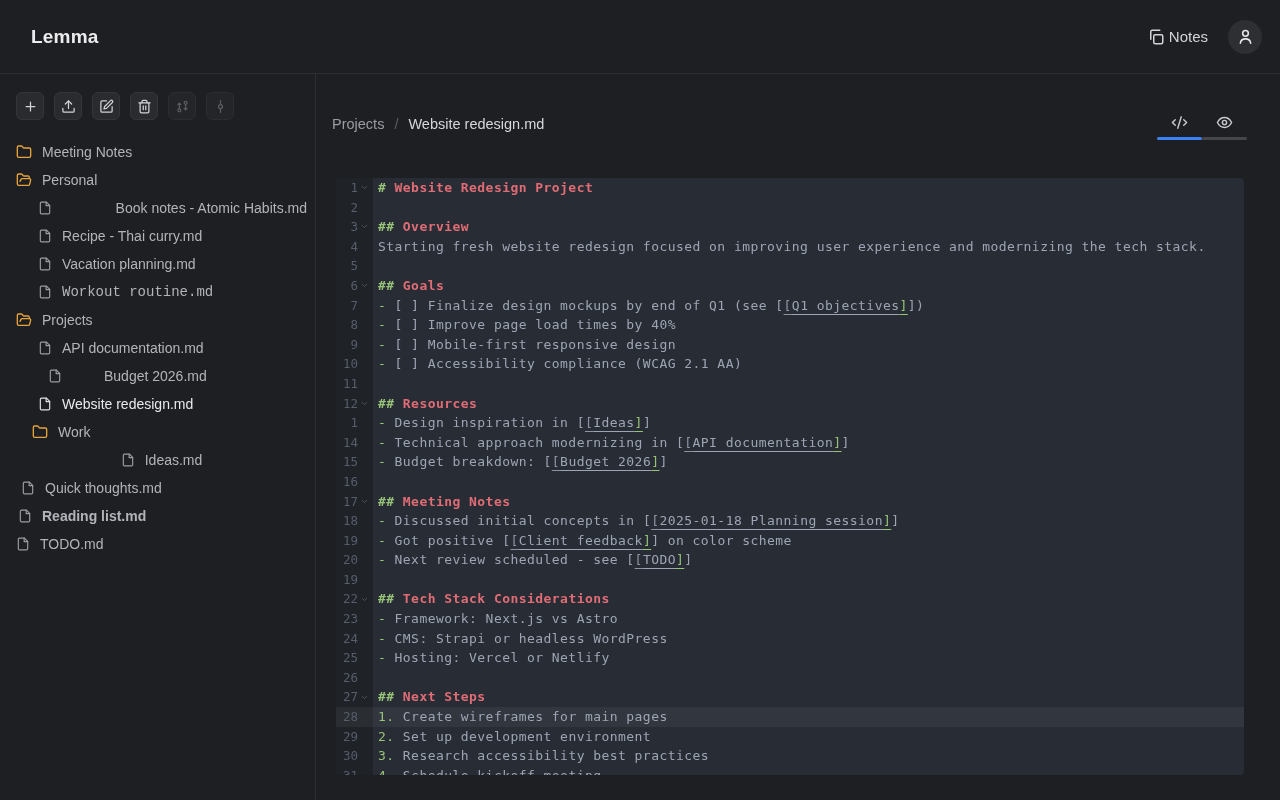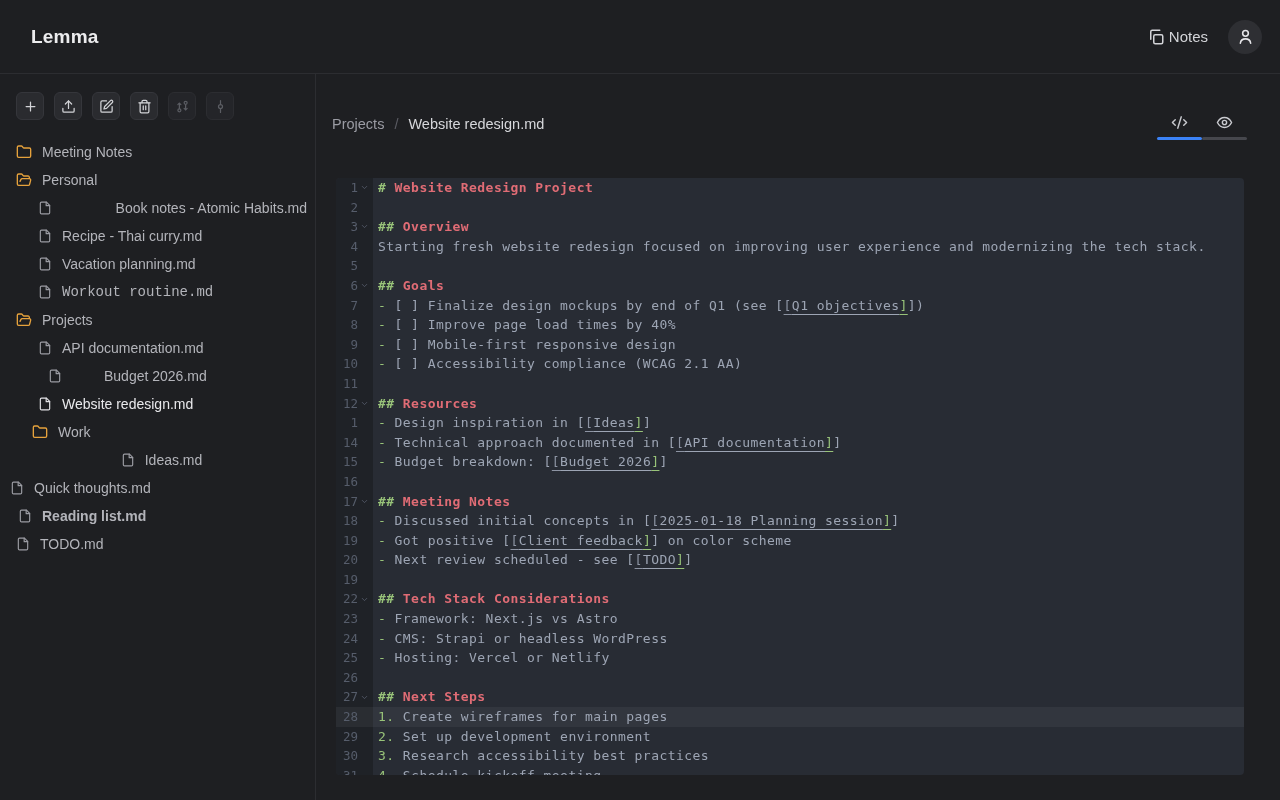--- a/index.html
+++ b/index.html
@@ -279,21 +279,21 @@
         </div>
         <div class="tree-item file" style="padding-left: 16px; justify-content: center;">
           <span class="ico">
             <svg width="14" height="14" viewBox="0 0 24 24" fill="none" stroke="currentColor" stroke-width="2" stroke-linecap="round" stroke-linejoin="round">
               <path d="M14.5 2H6a2 2 0 0 0-2 2v16a2 2 0 0 0 2 2h12a2 2 0 0 0 2-2V7.5L14.5 2z"></path>
               <path d="M14 2v6h6"></path>
             </svg>
           </span>
           <span>Ideas.md</span>
         </div>
-        <div class="tree-item file" style="padding-left: 10px;">
+        <div class="tree-item file" style="padding-left: 21px;">
           <span class="ico">
             <svg width="14" height="14" viewBox="0 0 24 24" fill="none" stroke="currentColor" stroke-width="2" stroke-linecap="round" stroke-linejoin="round">
               <path d="M14.5 2H6a2 2 0 0 0-2 2v16a2 2 0 0 0 2 2h12a2 2 0 0 0 2-2V7.5L14.5 2z"></path>
               <path d="M14 2v6h6"></path>
             </svg>
           </span>
           <span>Quick thoughts.md</span>
         </div>
         <div class="tree-item file" style="padding-left: 18px; font-weight: bold;">
           <span class="ico">
@@ -454,21 +454,21 @@
               <span class="ed-num">1</span>
               <span class="ed-fold"></span>
             </div>
             <div class="ed-code"><span class="tk-b">- </span><span class="tk-p">Design inspiration in </span><span class="tk-lb">[</span><span class="tk-lib-o">[</span><span class="tk-lt">Ideas</span><span class="tk-lib-c">]</span><span class="tk-lb">]</span></div>
           </div>
           <div class="ed-row">
             <div class="ed-gutter">
               <span class="ed-num">14</span>
               <span class="ed-fold"></span>
             </div>
-            <div class="ed-code"><span class="tk-b">- </span><span class="tk-p">Technical approach documented in </span><span class="tk-lb">[</span><span class="tk-lib-o">[</span><span class="tk-lt">API documentation</span><span class="tk-lib-c">]</span><span class="tk-lb">]</span></div>
+            <div class="ed-code"><span class="tk-b">- </span><span class="tk-p">Technical approach modernizing in </span><span class="tk-lb">[</span><span class="tk-lib-o">[</span><span class="tk-lt">API documentation</span><span class="tk-lib-c">]</span><span class="tk-lb">]</span></div>
           </div>
           <div class="ed-row">
             <div class="ed-gutter">
               <span class="ed-num">15</span>
               <span class="ed-fold"></span>
             </div>
             <div class="ed-code"><span class="tk-b">- </span><span class="tk-p">Budget breakdown: </span><span class="tk-lb">[</span><span class="tk-lib-o">[</span><span class="tk-lt">Budget 2026</span><span class="tk-lib-c">]</span><span class="tk-lb">]</span></div>
           </div>
           <div class="ed-row">
             <div class="ed-gutter">

